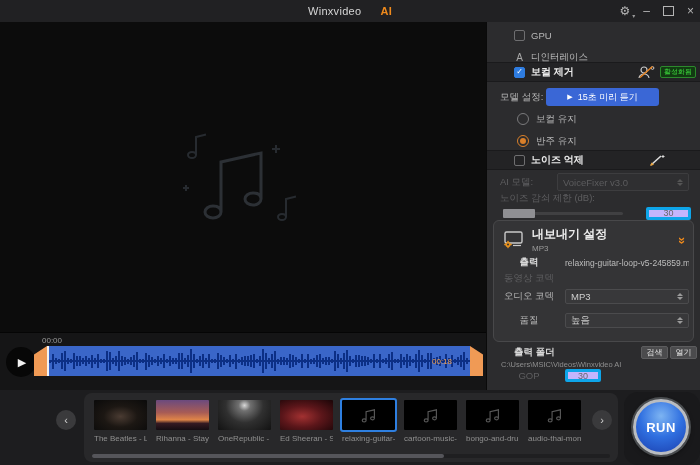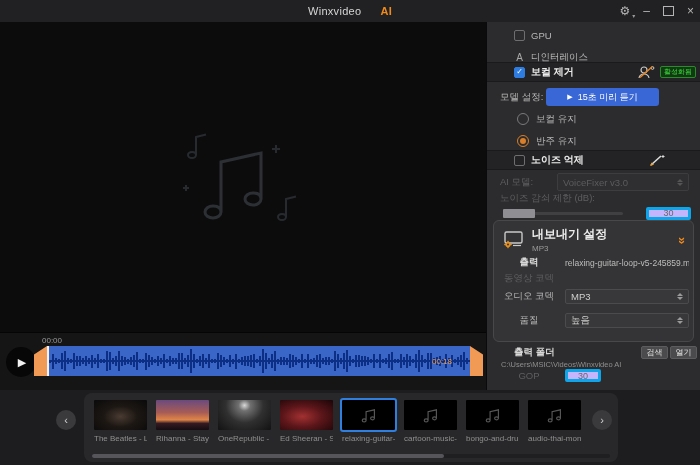--- a/index.html
+++ b/index.html
@@ -475,15 +475,18 @@
             <span class="mlabel">audio-thai-monk-</span>
           </div>
         </div>
       <div class="sbar">
           <span class="sth"></span>
         </div>
     </div>
 
     <div class="chev cr">›</div>
 
+    <div class="runsq">
+      <div class="runbtn">RUN</div>
+    </div>
   </div>
 
 </div>
 
 </body></html>

